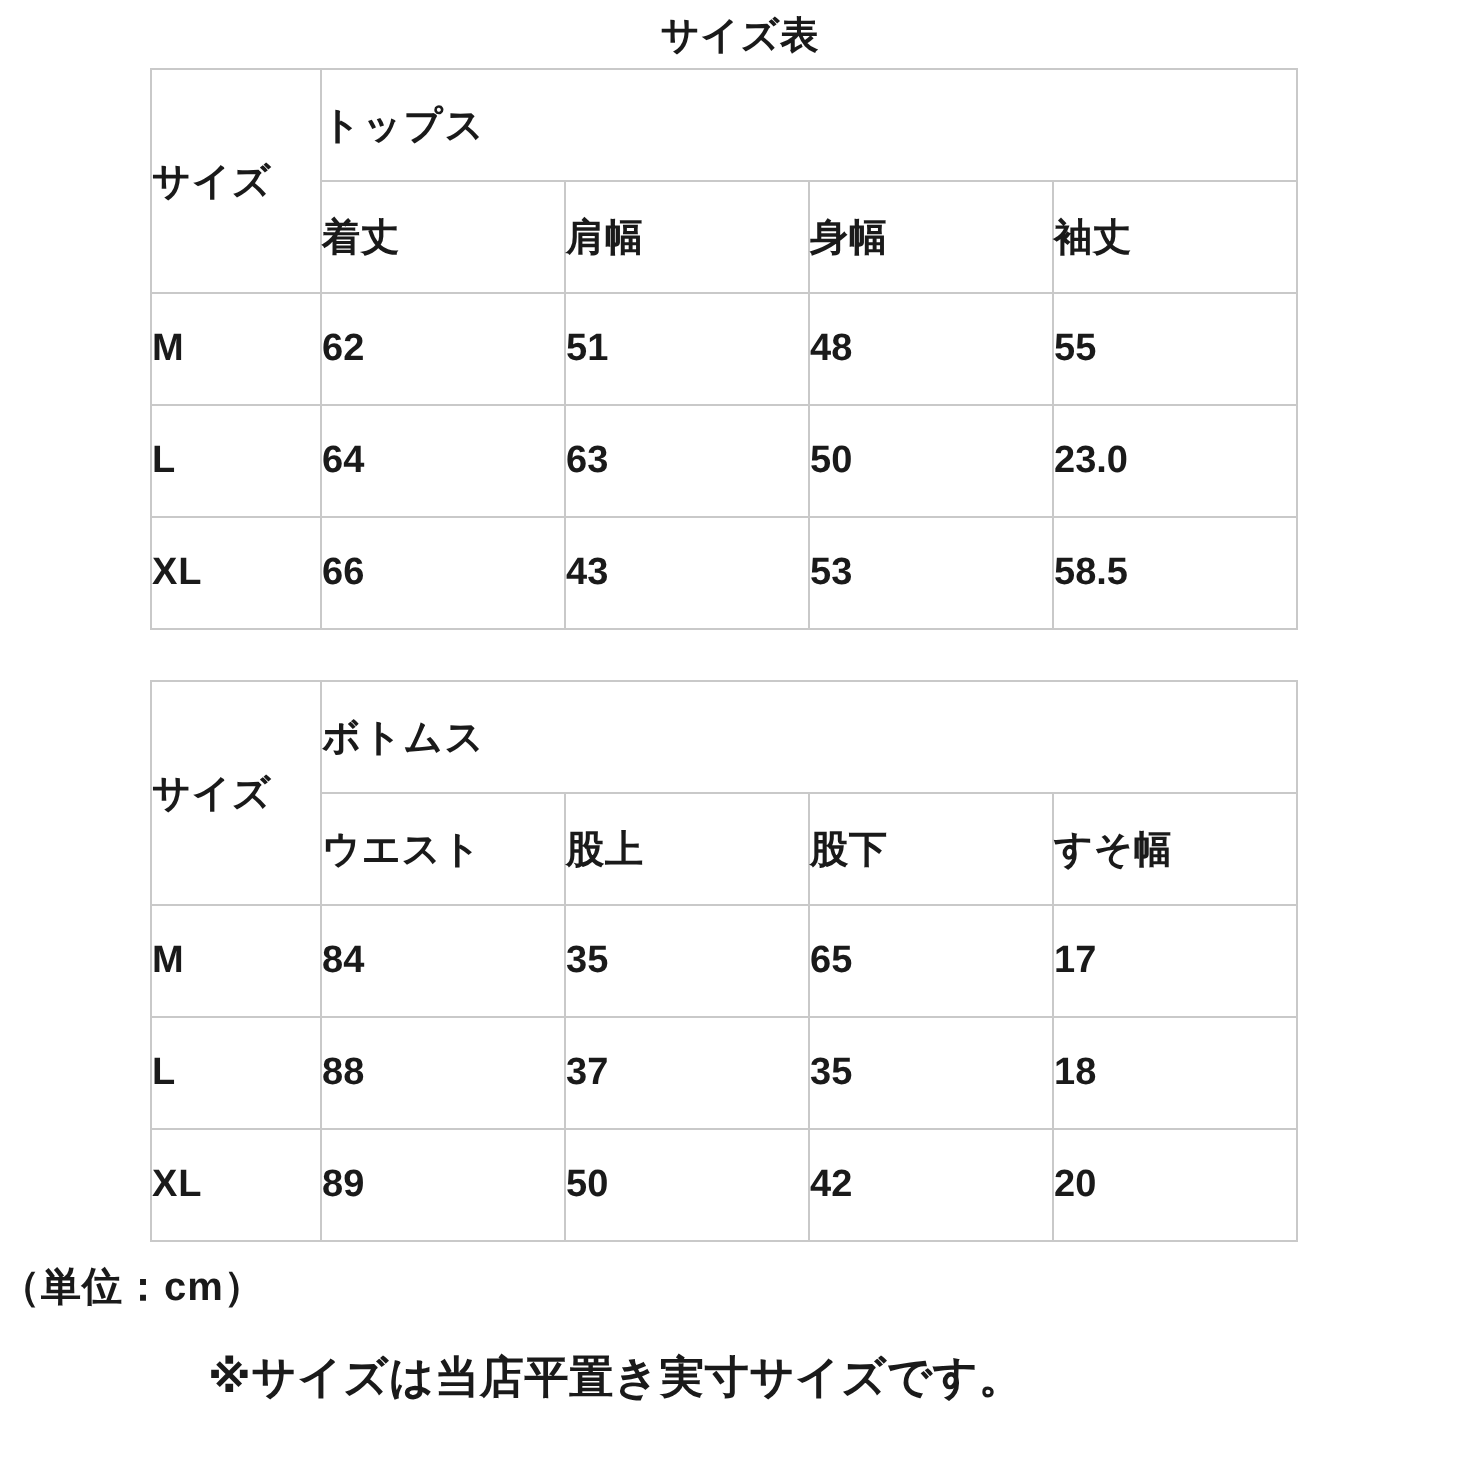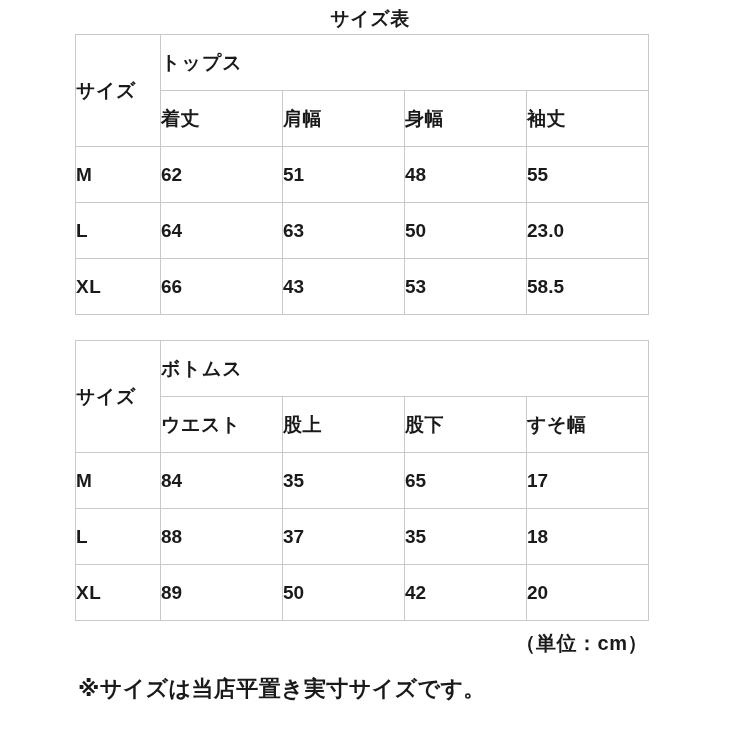--- a/index.html
+++ b/index.html
@@ -78,38 +78,38 @@
     letter-spacing: 0.5px;
   }
   .cell-value {
     font-size: 19px;
   }
   .table-gap {
     height: 25px;
   }
   .unit-note {
     width: 648px;
-    text-align: right;
     font-size: 20px;
     font-weight: bold;
     color: #1a1a1a;
     padding-top: 9px;
     letter-spacing: 0.5px;
   }
   .footnotes {
     margin-left: 78px;
     padding-top: 14px;
   }
   .footnote-line {
     font-size: 22px;
     font-weight: bold;
     color: #1a1a1a;
     line-height: 35px;
     letter-spacing: 0.4px;
     white-space: nowrap;
+    margin-left: 26px;
   }
 </style>
 </head>
 <body>
 
 <div class="page">
 
   <div class="page-title">サイズ表</div>
 
   <div class="table-wrap">

